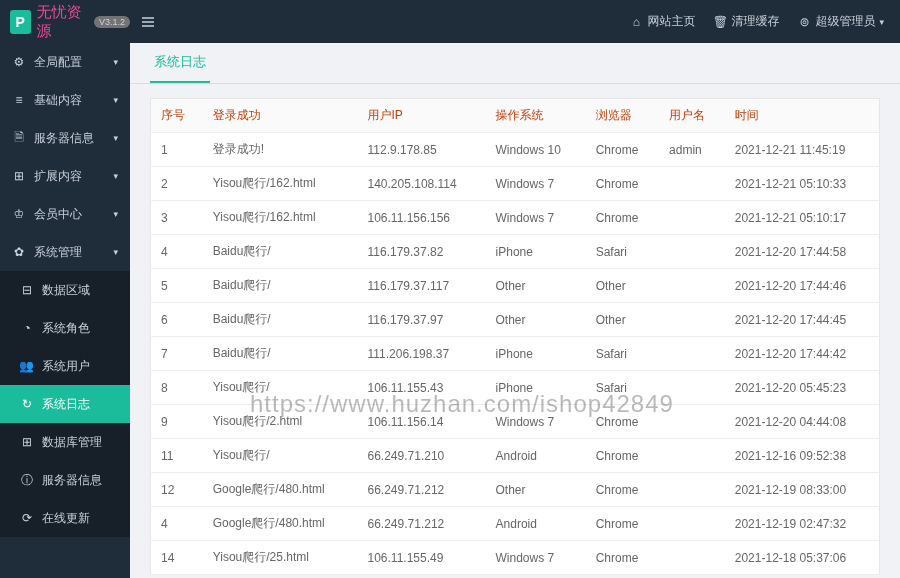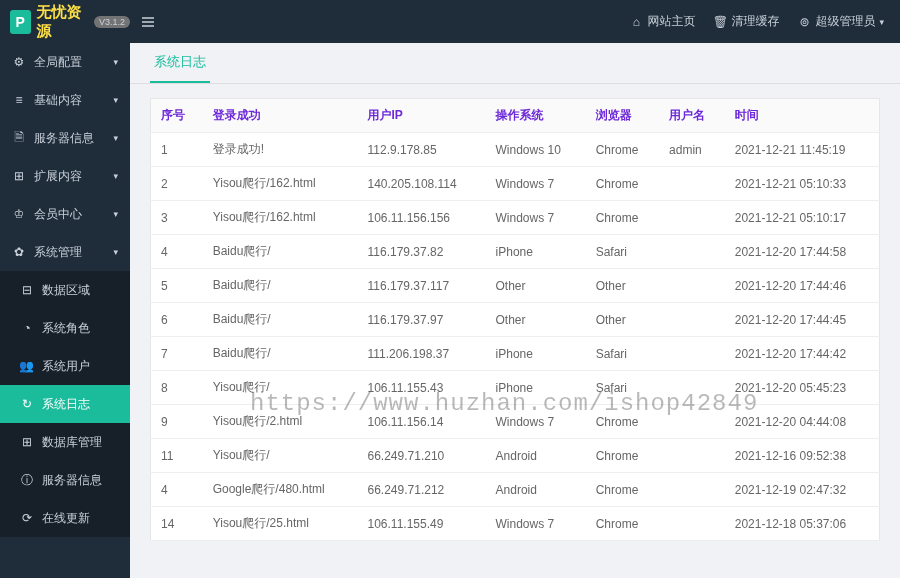--- a/index.html
+++ b/index.html
@@ -1,39 +1,39 @@
 <!DOCTYPE html>
 <html><head>
 <meta charset="utf-8">
 <style>
 *{margin:0;padding:0;box-sizing:border-box;font-family:"Microsoft YaHei",Arial,sans-serif}
 body{background:#f0f2f5;font-size:12px;color:#333}
 .header{height:43px;background:#1f2c39;display:flex;align-items:center;color:#c8d1db}
 .logo{width:130px;display:flex;align-items:center;padding-left:10px;gap:6px}
 .logo-icon{width:24px;height:24px;background:#1abc9c;border-radius:3px;display:flex;align-items:center;justify-content:center;color:#fff;font-weight:bold;font-size:14px}
-.logo-text{color:#fde047;font-size:15px;font-weight:700}
+.logo-text{color:#ec4899;font-size:15px;font-weight:400}
 .version{background:#737373;color:#c8d1db;font-size:9px;padding:1px 5px;border-radius:8px}
 .toggle-btn{width:36px;height:36px;display:flex;align-items:center;justify-content:center;cursor:pointer}
 .header-right{margin-left:auto;display:flex;align-items:center;gap:18px;padding-right:16px;font-size:12px}
 .header-right a{color:#c8d1db;text-decoration:none;display:flex;align-items:center;gap:4px}
 .sidebar{width:130px;background:#1f2c39;position:fixed;top:43px;bottom:0;left:0;overflow-y:auto}
 .menu-item{display:flex;align-items:center;height:38px;padding:0 12px;color:#c8d1db;cursor:pointer;font-size:12px;gap:8px;justify-content:space-between}
 .menu-item.sub{padding-left:20px;background:#171f28}
 .menu-item.active{background:#1abc9c;color:#fff}
 .menu-left{display:flex;align-items:center;gap:8px}
 .icon{width:14px;height:14px;display:inline-flex;align-items:center;justify-content:center}
 .chevron{font-size:9px}
 .main{margin-left:130px;padding:0}
 .tab-bar{background:#f0f2f5;border-bottom:1px solid #ddd;padding:0 20px}
 .tab{display:inline-block;padding:10px 4px;color:#1abc9c;border-bottom:2px solid #1abc9c;font-size:13px}
 .content{padding:14px 20px}
 .table{width:100%;background:#fff;border-collapse:collapse;border:1px solid #e6e6e6}
 .table th,.table td{text-align:left;padding:8px 10px;border-bottom:1px solid #eee;font-size:12px;color:#666}
-.table th{background:#fafafa;color:#6d28d9;font-weight:700}
-.watermark{position:absolute;top:390px;left:250px;font-size:24px;color:rgba(0,0,0,0.28);font-family:Liberation Mono, monospace;pointer-events:none;letter-spacing:1px}
+.table th{background:#fafafa;color:#c2410c;font-weight:400}
+.watermark{position:absolute;top:390px;left:250px;font-size:24px;color:rgba(0,0,0,0.28);font-family:Liberation Sans, sans-serif;pointer-events:none;letter-spacing:1px}
 </style>
 </head>
 <body>
 
 <div class="header">
   <div class="logo">
     <div class="logo-icon">P</div>
     <span class="logo-text">无忧资源</span>
     <span class="version">V3.1.2</span>
   </div>
@@ -248,20 +248,29 @@
           <tr>
             <td>11</td>
             <td>Yisou爬行/</td>
             <td>66.249.71.210</td>
             <td>Android</td>
             <td>Chrome</td>
             <td></td>
             <td>2021-12-16 09:52:38</td>
           </tr>
           <tr>
+            <td>12</td>
+            <td>Google爬行/480.html</td>
+            <td>66.249.71.212</td>
+            <td>Other</td>
+            <td>Chrome</td>
+            <td></td>
+            <td>2021-12-19 08:33:00</td>
+          </tr>
+          <tr>
             <td>4</td>
             <td>Google爬行/480.html</td>
             <td>66.249.71.212</td>
             <td>Android</td>
             <td>Chrome</td>
             <td></td>
             <td>2021-12-19 02:47:32</td>
           </tr>
           <tr>
             <td>14</td>

